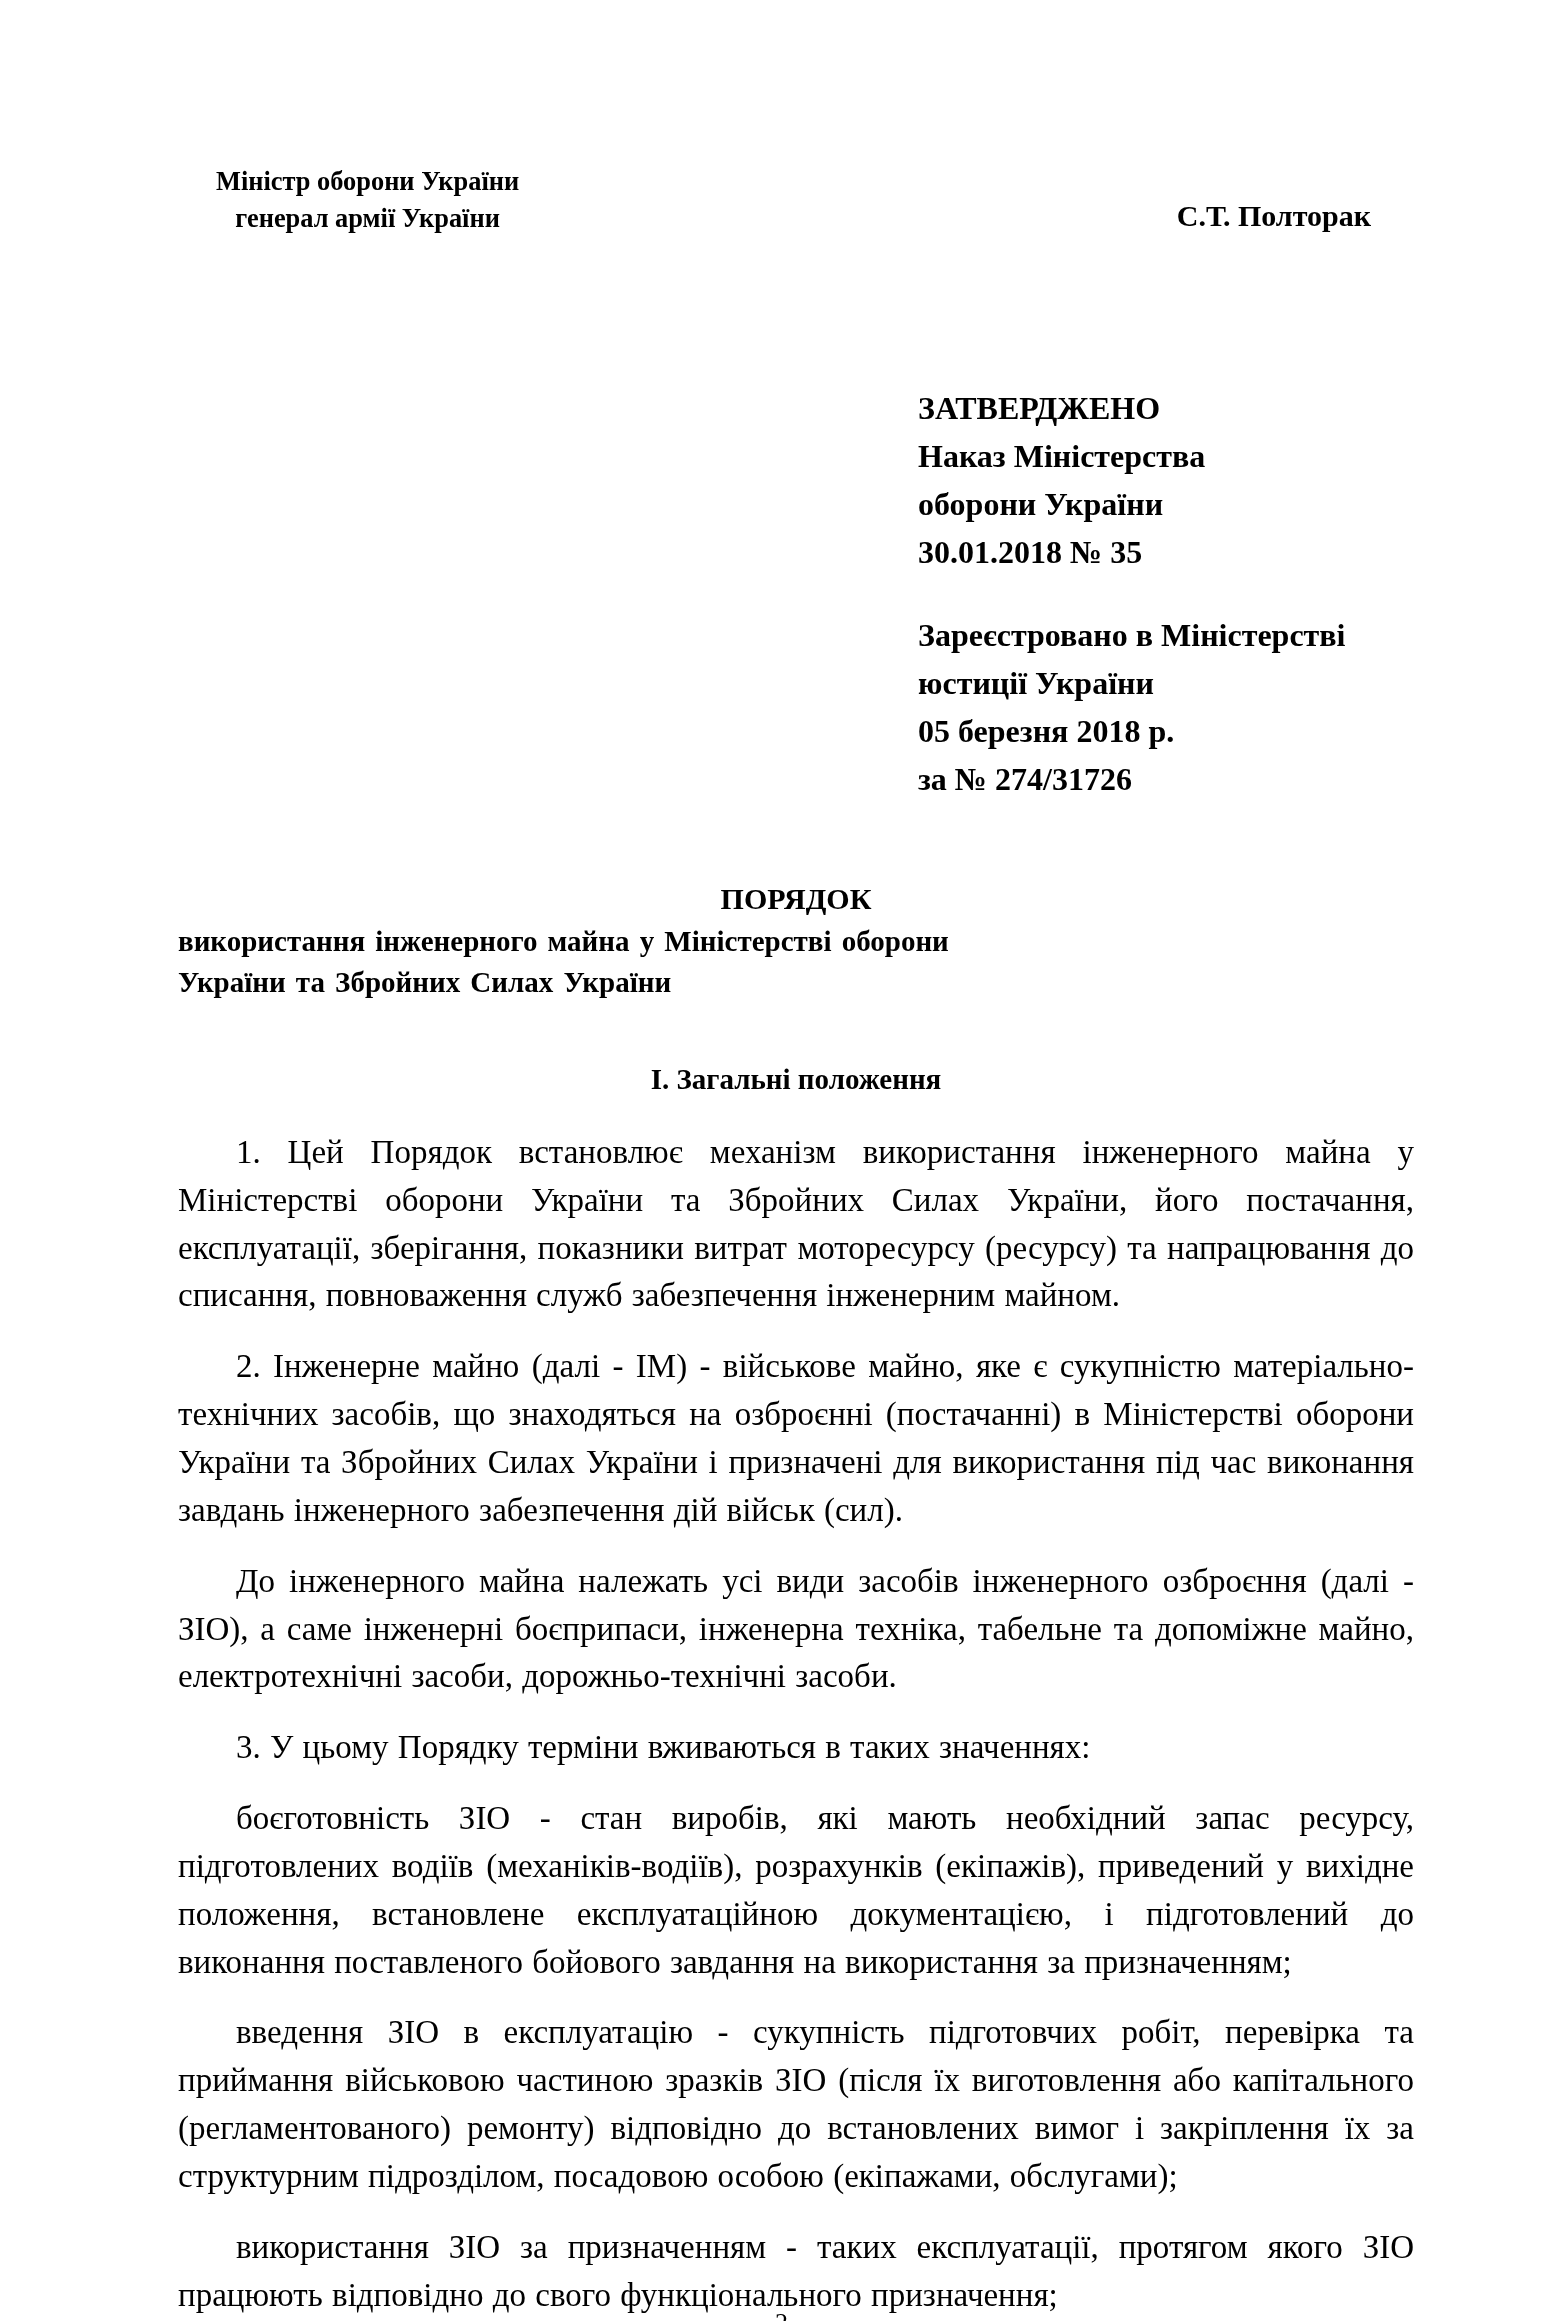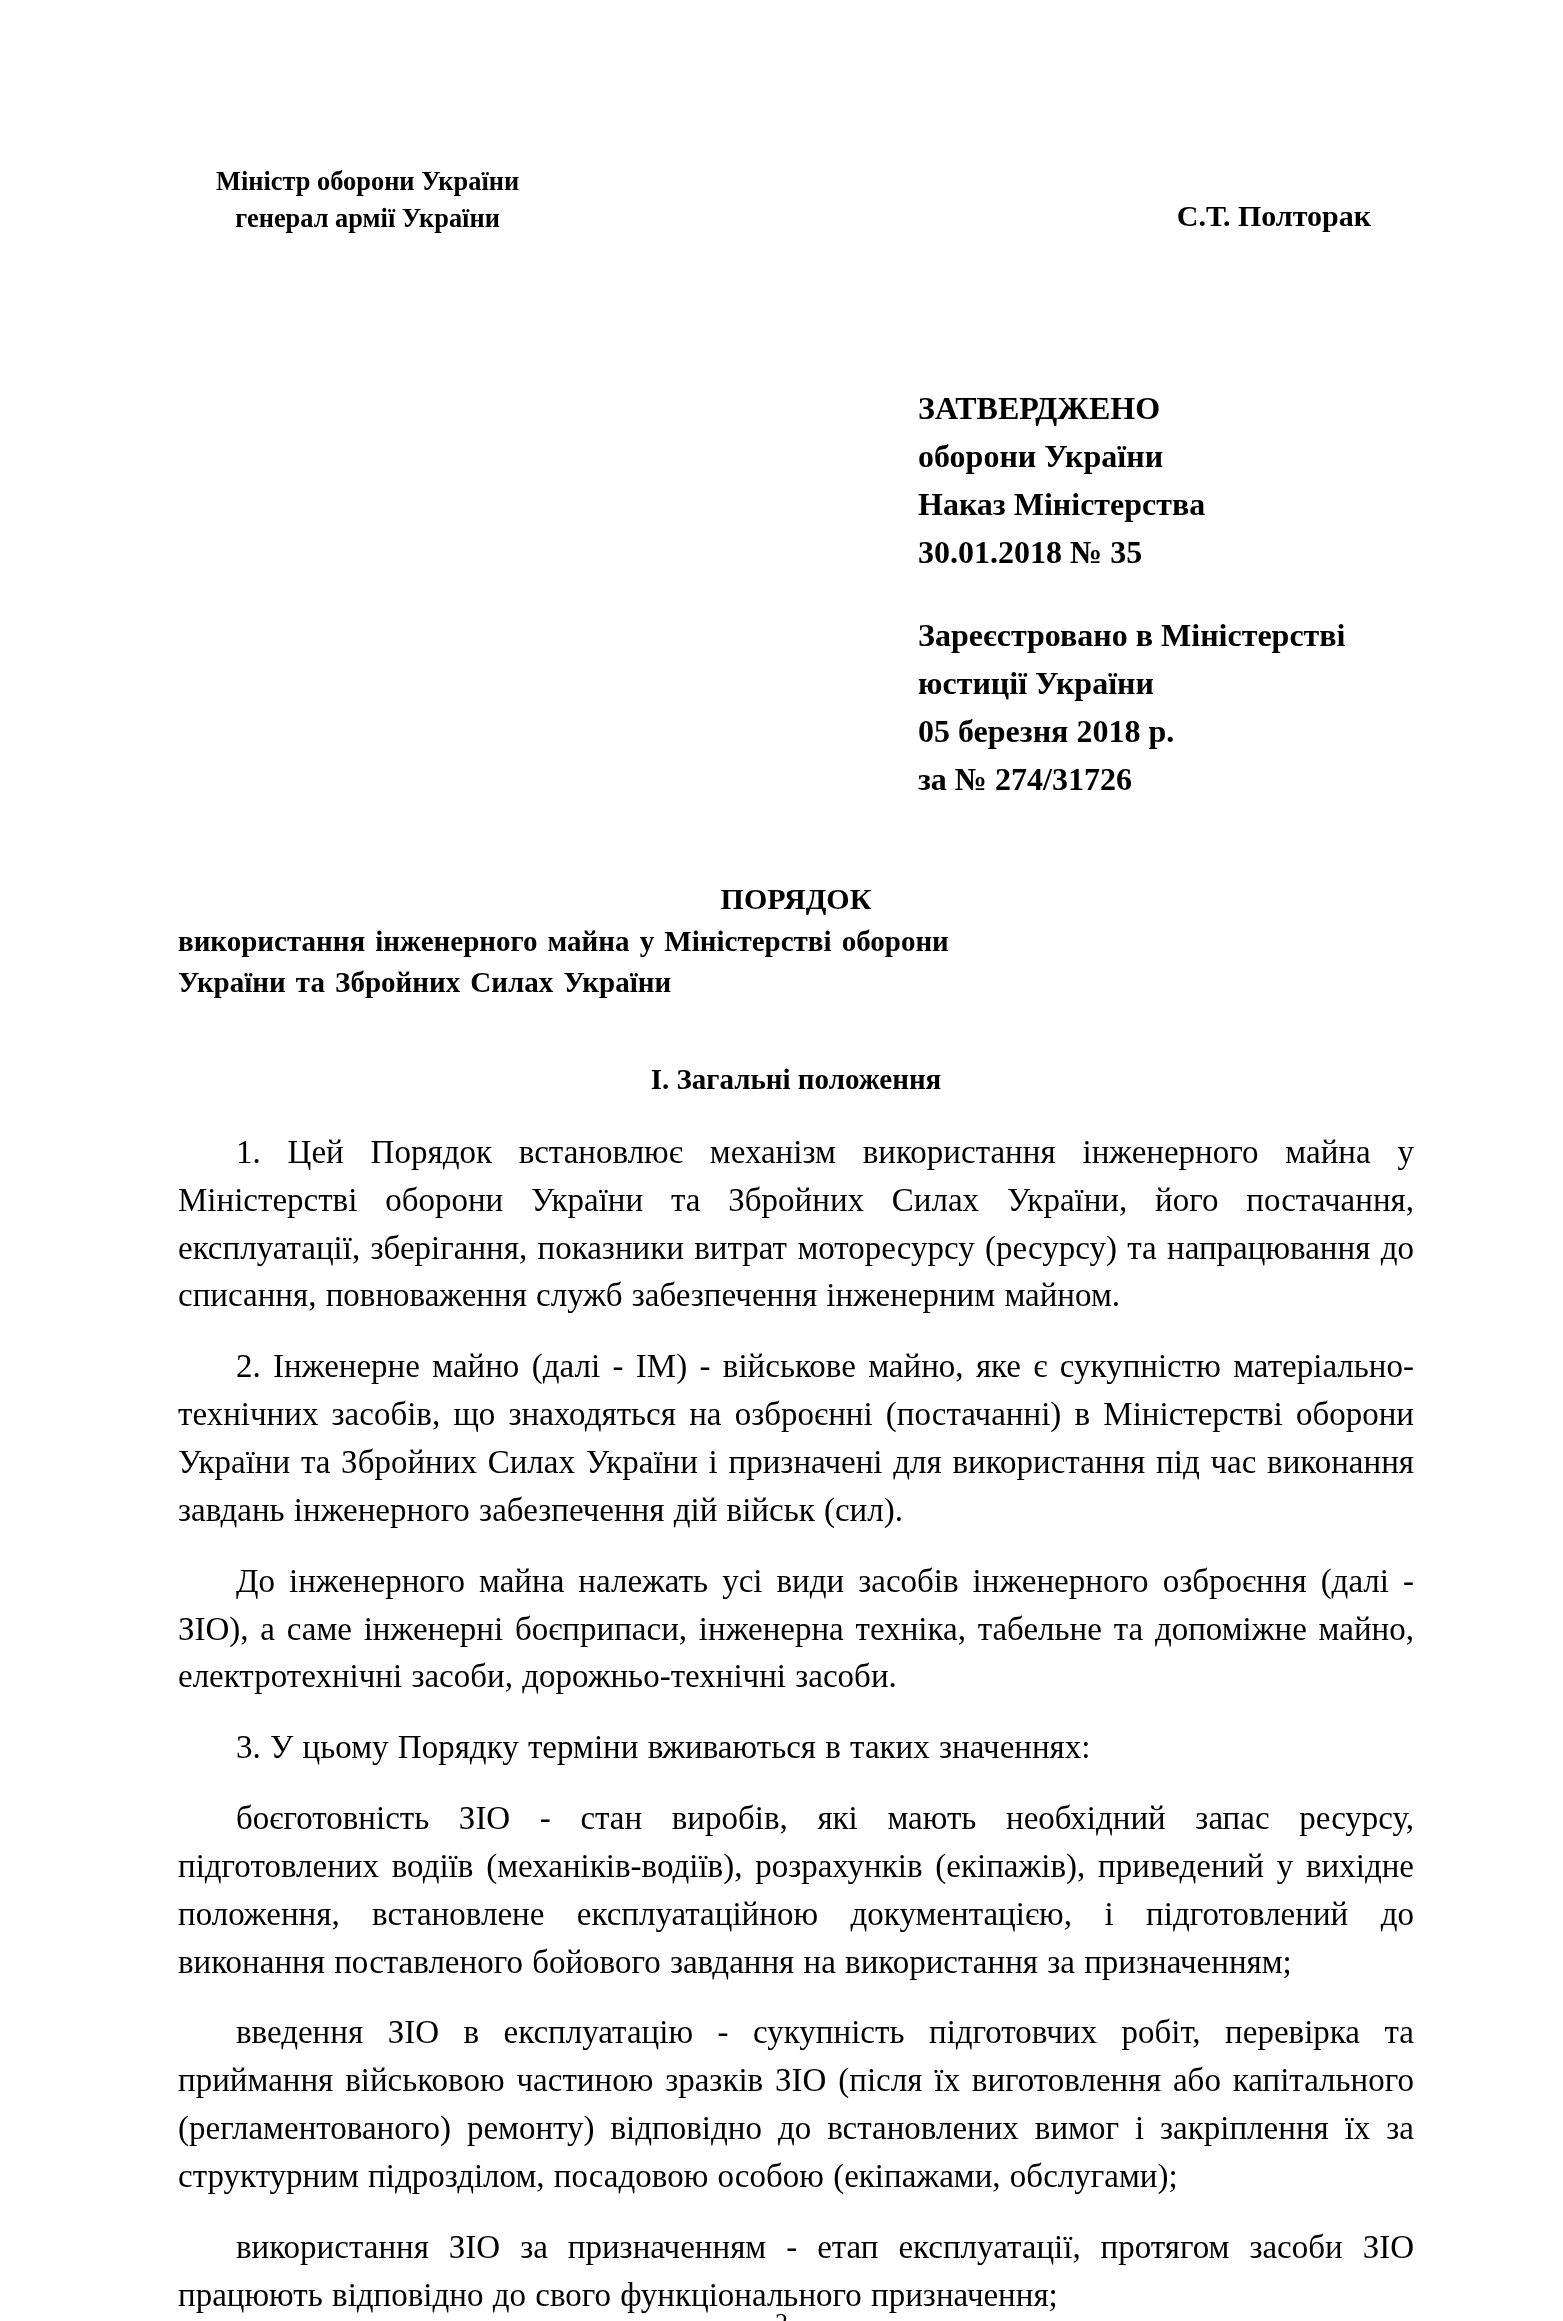--- a/index.html
+++ b/index.html
@@ -113,22 +113,22 @@
     <div class="signature-left">
       <div>Міністр оборони України</div>
       <div>генерал армії України</div>
     </div>
     <div class="signature-name">С.Т. Полторак</div>
   </div>
 
   <div class="approval">
     <div class="group">
       <div>ЗАТВЕРДЖЕНО</div>
+      <div>Наказ Міністерства</div>
       <div>оборони України</div>
-      <div>Наказ Міністерства</div>
       <div>30.01.2018 № 35</div>
     </div>
     <div class="group">
       <div>Зареєстровано в Міністерстві</div>
       <div>юстиції України</div>
       <div>05 березня 2018 р.</div>
       <div>за № 274/31726</div>
     </div>
   </div>
 
@@ -140,19 +140,19 @@
 
   <div class="section-title">I. Загальні положення</div>
 
   <div class="body-text">
     <p>1. Цей Порядок встановлює механізм використання інженерного майна у Міністерстві оборони України та Збройних Силах України, його постачання, експлуатації, зберігання, показники витрат моторесурсу (ресурсу) та напрацювання до списання, повноваження служб забезпечення інженерним майном.</p>
     <p>2. Інженерне майно (далі - ІМ) - військове майно, яке є сукупністю матеріально-технічних засобів, що знаходяться на озброєнні (постачанні) в Міністерстві оборони України та Збройних Силах України і призначені для використання під час виконання завдань інженерного забезпечення дій військ (сил).</p>
     <p>До інженерного майна належать усі види засобів інженерного озброєння (далі - ЗІО), а саме інженерні боєприпаси, інженерна техніка, табельне та допоміжне майно, електротехнічні засоби, дорожньо-технічні засоби.</p>
     <p>3. У цьому Порядку терміни вживаються в таких значеннях:</p>
     <p>боєготовність ЗІО - стан виробів, які мають необхідний запас ресурсу, підготовлених водіїв (механіків-водіїв), розрахунків (екіпажів), приведений у вихідне положення, встановлене експлуатаційною документацією, і підготовлений до виконання поставленого бойового завдання на використання за призначенням;</p>
     <p>введення ЗІО в експлуатацію - сукупність підготовчих робіт, перевірка та приймання військовою частиною зразків ЗІО (після їх виготовлення або капітального (регламентованого) ремонту) відповідно до встановлених вимог і закріплення їх за структурним підрозділом, посадовою особою (екіпажами, обслугами);</p>
-    <p>використання ЗІО за призначенням - етап експлуатації, протягом засоби ЗІО працюють відповідно до свого функціонального призначення;</p>
+    <p>використання ЗІО за призначенням - таких експлуатації, протягом якого ЗІО працюють відповідно до свого функціонального призначення;</p>
   </div>
 
   <div class="page-number">2</div>
 
 </div>
 
 
 </body></html>

